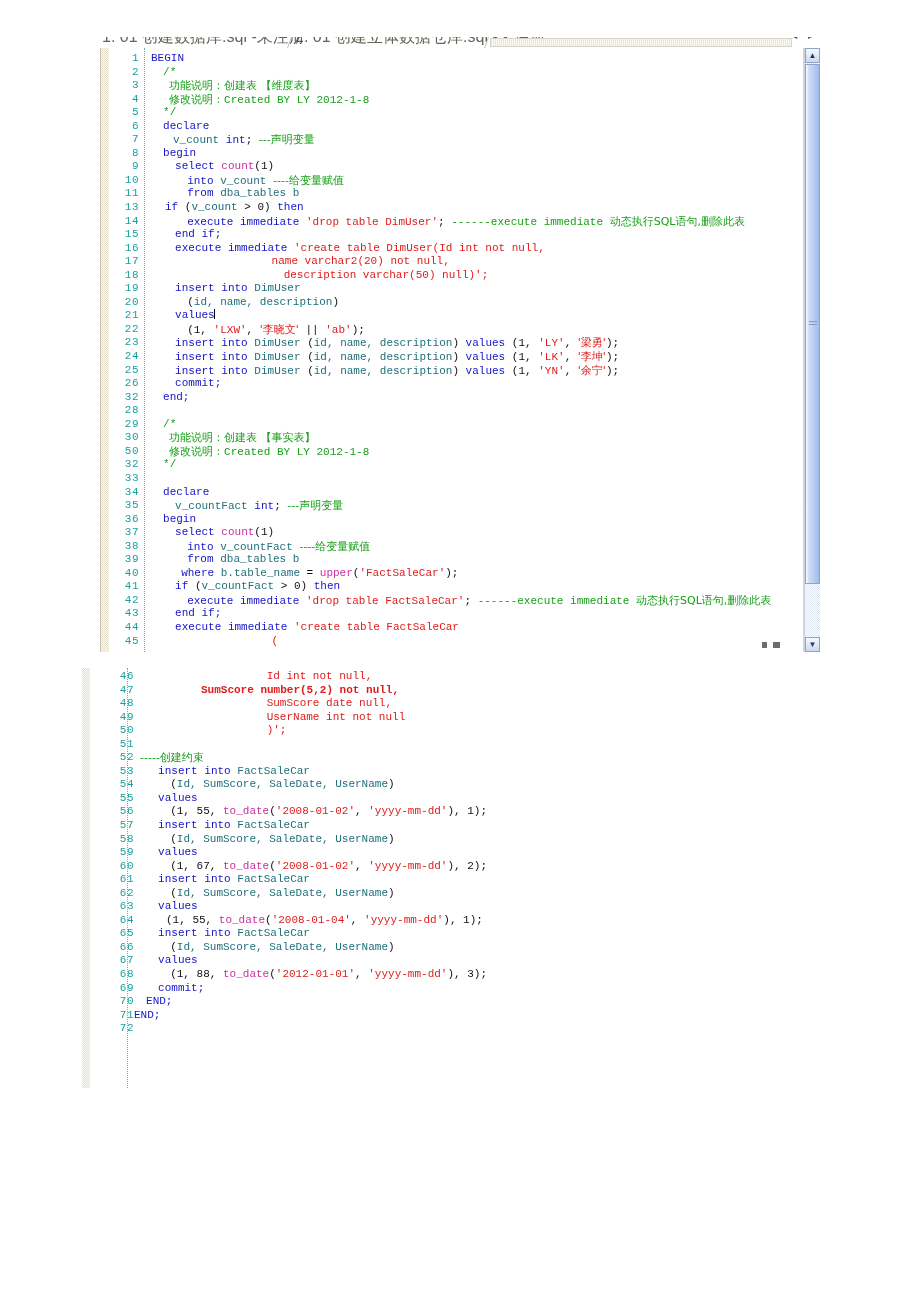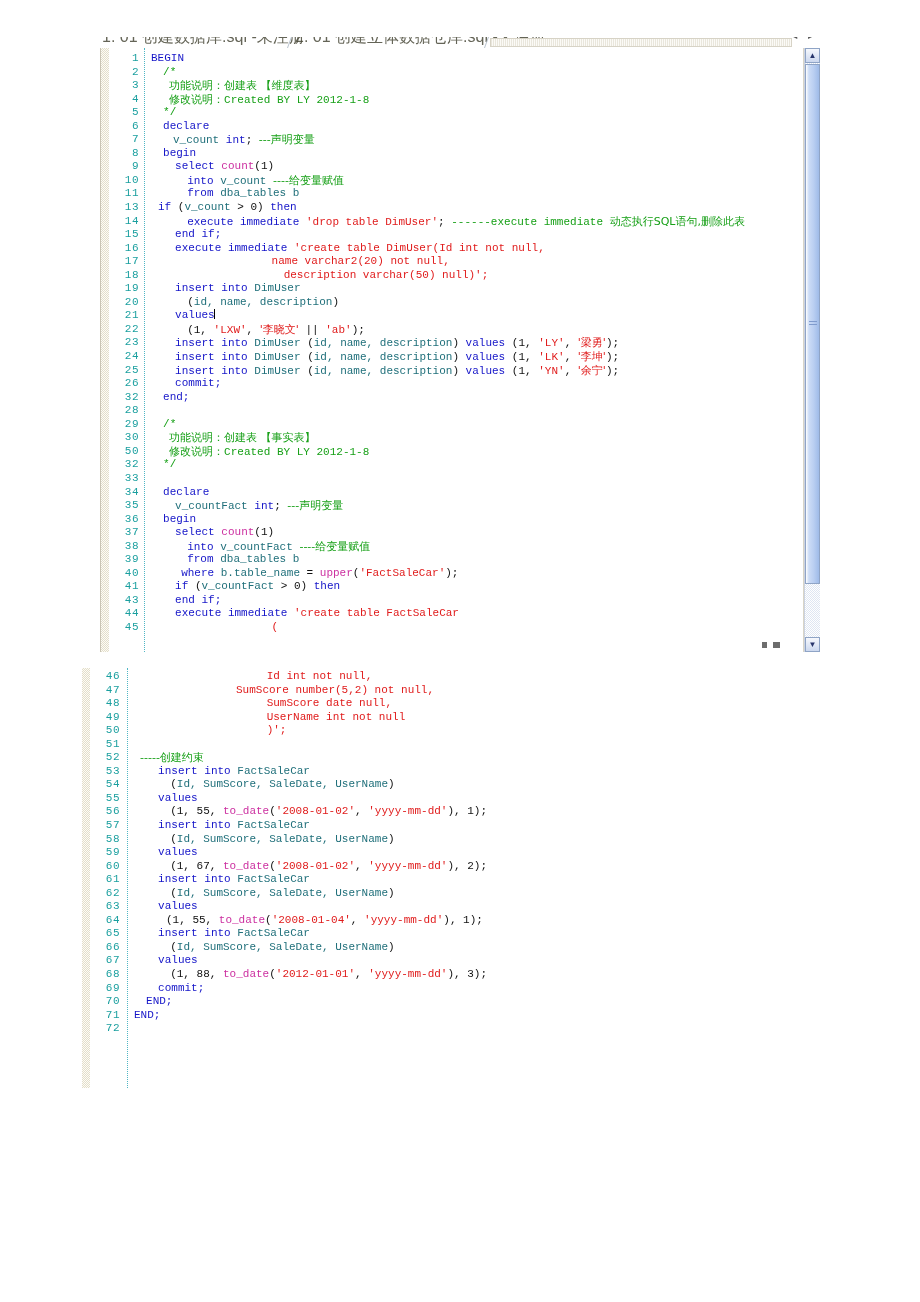--- a/index.html
+++ b/index.html
@@ -138,21 +138,21 @@
     font-size: 11px;
   }
 
   
   #editor-viewport .ln { left: 2px; width: 36px; }
   #editor-viewport .gutter-rule { left: 43px; }
   #editor-viewport .src { left: 50px; }
   #editor-viewport .code-lines { position: absolute; left: 0; top: 4px; right: 0; }
 
   
-  #continuation .ln { left: 0; width: 38px; }
+  #continuation .ln { left: 14px; width: 38px; }
   #continuation .gutter-rule { left: 45px; }
   #continuation .src { left: 52px; }
   #continuation .code-lines { position: absolute; left: 0; top: 2px; right: 0; }
 
   
   .t-kw   { color: #1414c8; }              
   .t-id   { color: #1f6f7a; }              
   .t-fn   { color: #cc2fa0; }              
   .t-str  { color: #e01b1b; }              
   .t-cmt  { color: #17a017; }              
@@ -261,21 +261,21 @@
         <div class="code-line"><span class="ln">2</span><span class="src" style="margin-left: 12.06px;"><span class="t-cmt">/*</span></span></div>
         <div class="code-line"><span class="ln">3</span><span class="src" style="margin-left: 18.09px;"><span class="t-cmt t-cn">功能说明：创建表 【维度表】</span></span></div>
         <div class="code-line"><span class="ln">4</span><span class="src" style="margin-left: 18.09px;"><span class="t-cmt t-cn">修改说明：</span><span class="t-cmt">Created BY LY 2012-1-8</span></span></div>
         <div class="code-line"><span class="ln">5</span><span class="src" style="margin-left: 12.06px;"><span class="t-cmt">*/</span></span></div>
         <div class="code-line"><span class="ln">6</span><span class="src" style="margin-left: 12.06px;"><span class="t-kw">declare</span></span></div>
         <div class="code-line"><span class="ln">7</span><span class="src" style="margin-left: 22px;"><span class="t-id">v_count</span><span class="t-pl"> </span><span class="t-kw">int</span><span class="t-pl">; </span><span class="t-cmt t-cn">---声明变量</span></span></div>
         <div class="code-line"><span class="ln">8</span><span class="src" style="margin-left: 12.06px;"><span class="t-kw">begin</span></span></div>
         <div class="code-line"><span class="ln">9</span><span class="src" style="margin-left: 24.12px;"><span class="t-kw">select</span><span class="t-pl"> </span><span class="t-fn">count</span><span class="t-pl">(1)</span></span></div>
         <div class="code-line"><span class="ln">10</span><span class="src" style="margin-left: 36.18px;"><span class="t-kw">into</span><span class="t-pl"> </span><span class="t-id">v_count</span><span class="t-pl"> </span><span class="t-cmt t-cn">----给变量赋值</span></span></div>
         <div class="code-line"><span class="ln">11</span><span class="src" style="margin-left: 36.18px;"><span class="t-kw">from</span><span class="t-pl"> </span><span class="t-id">dba_tables b</span></span></div>
-        <div class="code-line"><span class="ln">13</span><span class="src" style="margin-left: 7px;"><span class="t-kw">if</span><span class="t-pl"> (</span><span class="t-id">v_count</span><span class="t-pl"> &gt; 0) </span><span class="t-kw">then</span></span></div>
+        <div class="code-line"><span class="ln">13</span><span class="src" style="margin-left: 14px;"><span class="t-kw">if</span><span class="t-pl"> (</span><span class="t-id">v_count</span><span class="t-pl"> &gt; 0) </span><span class="t-kw">then</span></span></div>
         <div class="code-line"><span class="ln">14</span><span class="src" style="margin-left: 36.18px;"><span class="t-kw">execute immediate</span><span class="t-pl"> </span><span class="t-str">'drop table DimUser'</span><span class="t-pl">; </span><span class="t-cmt">------execute immediate </span><span class="t-cmt t-cn">动态执行SQL语句,删除此表</span></span></div>
         <div class="code-line"><span class="ln">15</span><span class="src" style="margin-left: 24.12px;"><span class="t-kw">end if;</span></span></div>
         <div class="code-line"><span class="ln">16</span><span class="src" style="margin-left: 24.12px;"><span class="t-kw">execute immediate</span><span class="t-pl"> </span><span class="t-str">'create table DimUser(Id int not null,</span></span></div>
         <div class="code-line"><span class="ln">17</span><span class="src" style="margin-left: 120.6px;"><span class="t-str">name varchar2(20) not null,</span></span></div>
         <div class="code-line"><span class="ln">18</span><span class="src" style="margin-left: 132.66px;"><span class="t-str">description varchar(50) null)';</span></span></div>
         <div class="code-line"><span class="ln">19</span><span class="src" style="margin-left: 24.12px;"><span class="t-kw">insert into</span><span class="t-pl"> </span><span class="t-id">DimUser</span></span></div>
         <div class="code-line"><span class="ln">20</span><span class="src" style="margin-left: 36.18px;"><span class="t-pl">(</span><span class="t-id">id, name, description</span><span class="t-pl">)</span></span></div>
         <div class="code-line"><span class="ln">21</span><span class="src" style="margin-left: 24.12px;"><span class="t-kw">values</span><span class="caret"></span></span></div>
         <div class="code-line"><span class="ln">22</span><span class="src" style="margin-left: 36.18px;"><span class="t-pl">(1, </span><span class="t-str">'LXW'</span><span class="t-pl">, </span><span class="t-str t-cn">'李晓文'</span><span class="t-pl"> || </span><span class="t-str">'ab'</span><span class="t-pl">);</span></span></div>
         <div class="code-line"><span class="ln">23</span><span class="src" style="margin-left: 24.12px;"><span class="t-kw">insert into</span><span class="t-pl"> </span><span class="t-id">DimUser</span><span class="t-pl"> (</span><span class="t-id">id, name, description</span><span class="t-pl">) </span><span class="t-kw">values</span><span class="t-pl"> (1, </span><span class="t-str">'LY'</span><span class="t-pl">, </span><span class="t-str t-cn">'梁勇'</span><span class="t-pl">);</span></span></div>
@@ -290,20 +290,21 @@
         <div class="code-line"><span class="ln">32</span><span class="src" style="margin-left: 12.06px;"><span class="t-cmt">*/</span></span></div>
         <div class="code-line"><span class="ln">33</span><span class="src" style="margin-left: 0px;"></span></div>
         <div class="code-line"><span class="ln">34</span><span class="src" style="margin-left: 12.06px;"><span class="t-kw">declare</span></span></div>
         <div class="code-line"><span class="ln">35</span><span class="src" style="margin-left: 24.12px;"><span class="t-id">v_countFact</span><span class="t-pl"> </span><span class="t-kw">int</span><span class="t-pl">; </span><span class="t-cmt t-cn">---声明变量</span></span></div>
         <div class="code-line"><span class="ln">36</span><span class="src" style="margin-left: 12.06px;"><span class="t-kw">begin</span></span></div>
         <div class="code-line"><span class="ln">37</span><span class="src" style="margin-left: 24.12px;"><span class="t-kw">select</span><span class="t-pl"> </span><span class="t-fn">count</span><span class="t-pl">(1)</span></span></div>
         <div class="code-line"><span class="ln">38</span><span class="src" style="margin-left: 36.18px;"><span class="t-kw">into</span><span class="t-pl"> </span><span class="t-id">v_countFact</span><span class="t-pl"> </span><span class="t-cmt t-cn">----给变量赋值</span></span></div>
         <div class="code-line"><span class="ln">39</span><span class="src" style="margin-left: 36.18px;"><span class="t-kw">from</span><span class="t-pl"> </span><span class="t-id">dba_tables b</span></span></div>
         <div class="code-line"><span class="ln">40</span><span class="src" style="margin-left: 30.15px;"><span class="t-kw">where</span><span class="t-pl"> </span><span class="t-id">b.table_name</span><span class="t-pl"> = </span><span class="t-fn">upper</span><span class="t-pl">(</span><span class="t-str">'FactSaleCar'</span><span class="t-pl">);</span></span></div>
         <div class="code-line"><span class="ln">41</span><span class="src" style="margin-left: 24.12px;"><span class="t-kw">if</span><span class="t-pl"> (</span><span class="t-id">v_countFact</span><span class="t-pl"> &gt; 0) </span><span class="t-kw">then</span></span></div>
+        <div class="code-line"><span class="ln">42</span><span class="src" style="margin-left: 36.18px;"><span class="t-kw">execute immediate</span><span class="t-pl"> </span><span class="t-str">'drop table FactSaleCar'</span><span class="t-pl">; </span><span class="t-cmt">------execute immediate </span><span class="t-cmt t-cn">动态执行SQL语句,删除此表</span></span></div>
         <div class="code-line"><span class="ln">43</span><span class="src" style="margin-left: 24.12px;"><span class="t-kw">end if;</span></span></div>
         <div class="code-line"><span class="ln">44</span><span class="src" style="margin-left: 24.12px;"><span class="t-kw">execute immediate</span><span class="t-pl"> </span><span class="t-str">'create table FactSaleCar</span></span></div>
         <div class="code-line"><span class="ln">45</span><span class="src" style="margin-left: 120.6px;"><span class="t-str">(</span></span></div>
       </div>
   </div>
 
   <div class="pane-edge-right"></div>
 
   <div id="vscroll">
     <div class="sb-btn up">▲</div>
@@ -317,21 +318,21 @@
     <div class="seg a"></div>
     <div class="seg b"></div>
   </div>
 </div>
 
 <div id="continuation">
   <div class="margin-strip"></div>
   <div class="gutter-rule"></div>
   <div class="code-lines" id="lower-lines">
       <div class="code-line"><span class="ln">46</span><span class="src" style="margin-left: 132.66px;"><span class="t-str">Id int not null,</span></span></div>
-      <div class="code-line"><span class="ln">47</span><span class="src" style="margin-left: 102px;"><span class="t-str">SumScore number(5,2) not null,</span></span></div>
+      <div class="code-line"><span class="ln">47</span><span class="src" style="margin-left: 67px; font-weight: bold;"><span class="t-str">SumScore number(5,2) not null,</span></span></div>
       <div class="code-line"><span class="ln">48</span><span class="src" style="margin-left: 132.66px;"><span class="t-str">SumScore date null,</span></span></div>
       <div class="code-line"><span class="ln">49</span><span class="src" style="margin-left: 132.66px;"><span class="t-str">UserName int not null</span></span></div>
       <div class="code-line"><span class="ln">50</span><span class="src" style="margin-left: 132.66px;"><span class="t-str">)';</span></span></div>
       <div class="code-line"><span class="ln">51</span><span class="src" style="margin-left: 0px;"></span></div>
       <div class="code-line"><span class="ln">52</span><span class="src" style="margin-left: 6px;"><span class="t-cmt t-cn">-----创建约束</span></span></div>
       <div class="code-line"><span class="ln">53</span><span class="src" style="margin-left: 24.12px;"><span class="t-kw">insert into</span><span class="t-pl"> </span><span class="t-id">FactSaleCar</span></span></div>
       <div class="code-line"><span class="ln">54</span><span class="src" style="margin-left: 36.18px;"><span class="t-pl">(</span><span class="t-id">Id, SumScore, SaleDate, UserName</span><span class="t-pl">)</span></span></div>
       <div class="code-line"><span class="ln">55</span><span class="src" style="margin-left: 24.12px;"><span class="t-kw">values</span></span></div>
       <div class="code-line"><span class="ln">56</span><span class="src" style="margin-left: 36.18px;"><span class="t-pl">(1, 55, </span><span class="t-fn">to_date</span><span class="t-pl">(</span><span class="t-str">'2008-01-02'</span><span class="t-pl">, </span><span class="t-str">'yyyy-mm-dd'</span><span class="t-pl">), 1);</span></span></div>
       <div class="code-line"><span class="ln">57</span><span class="src" style="margin-left: 24.12px;"><span class="t-kw">insert into</span><span class="t-pl"> </span><span class="t-id">FactSaleCar</span></span></div>

